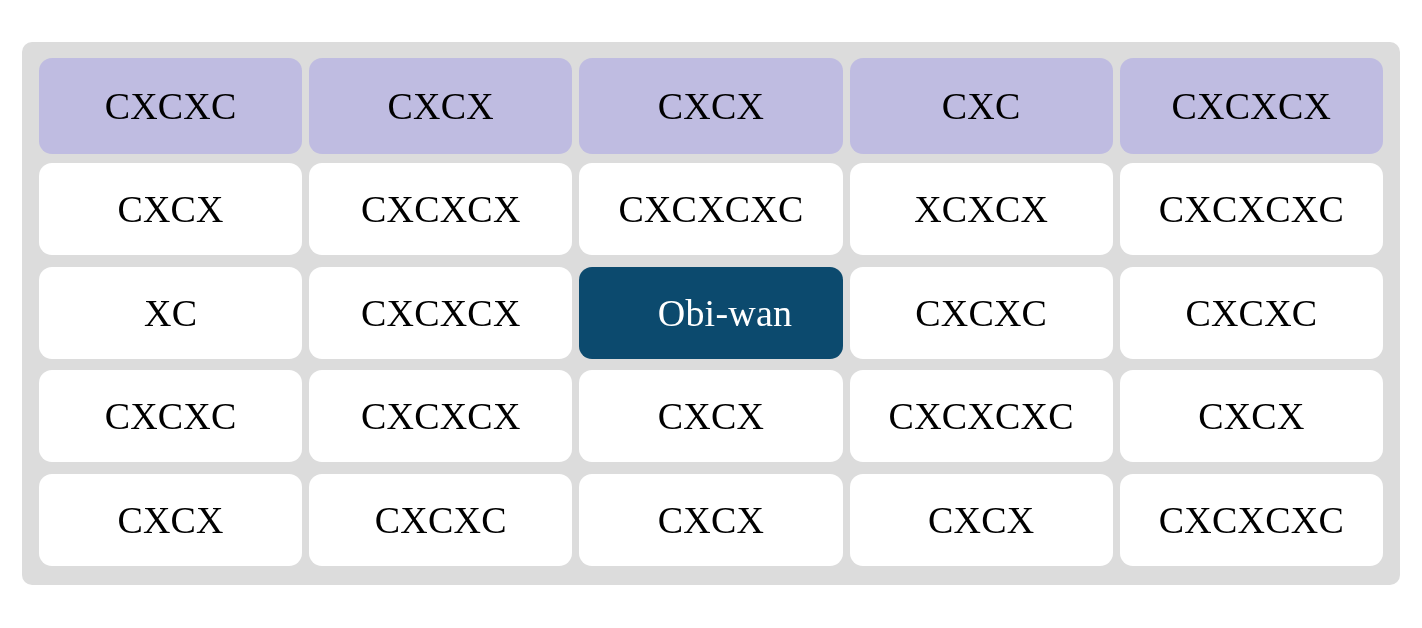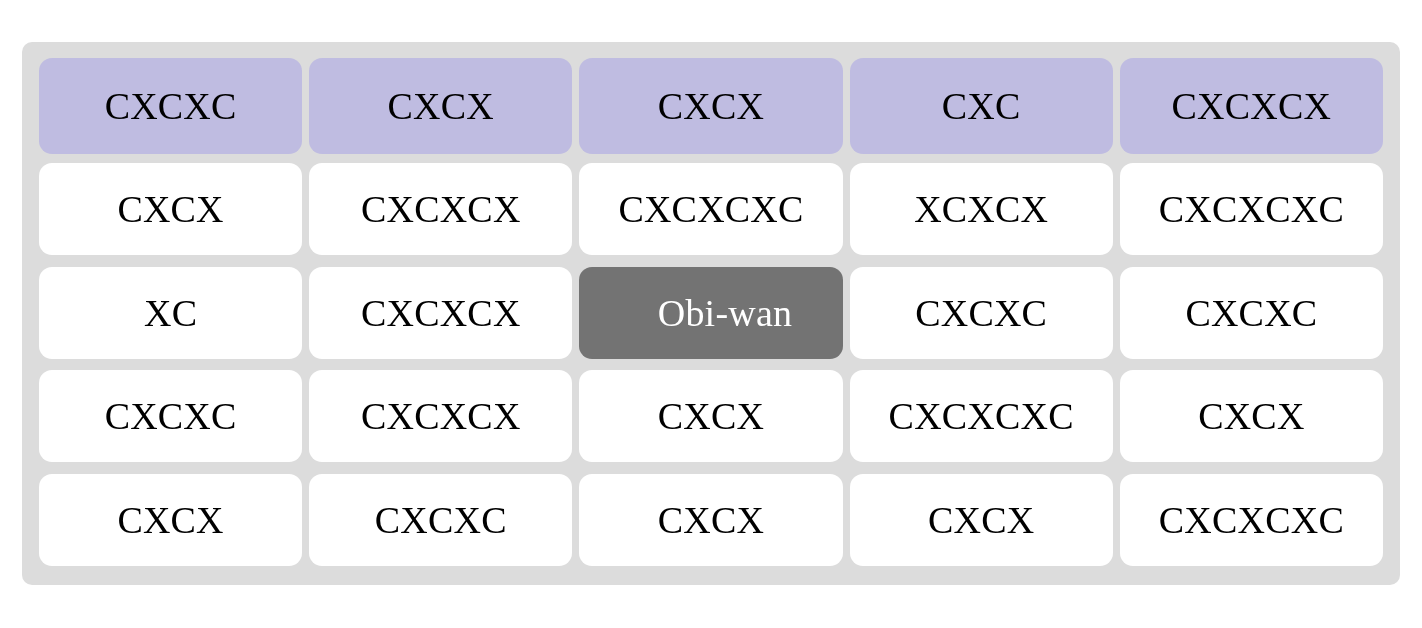--- a/index.html
+++ b/index.html
@@ -60,21 +60,21 @@
     white-space: nowrap;
   }
 
   .cell.header {
     background: #bfbce1;
     height: 96px;
     color: #000000;
   }
 
   .cell.highlight {
-    background: #737373;
+    background: #0c4a6e;
     color: #ffffff;
     padding-left: 28px;
   }
 
   .cell .label {
     display: inline-block;
     padding: 0 4px;
   }
 </style>
 </head>

